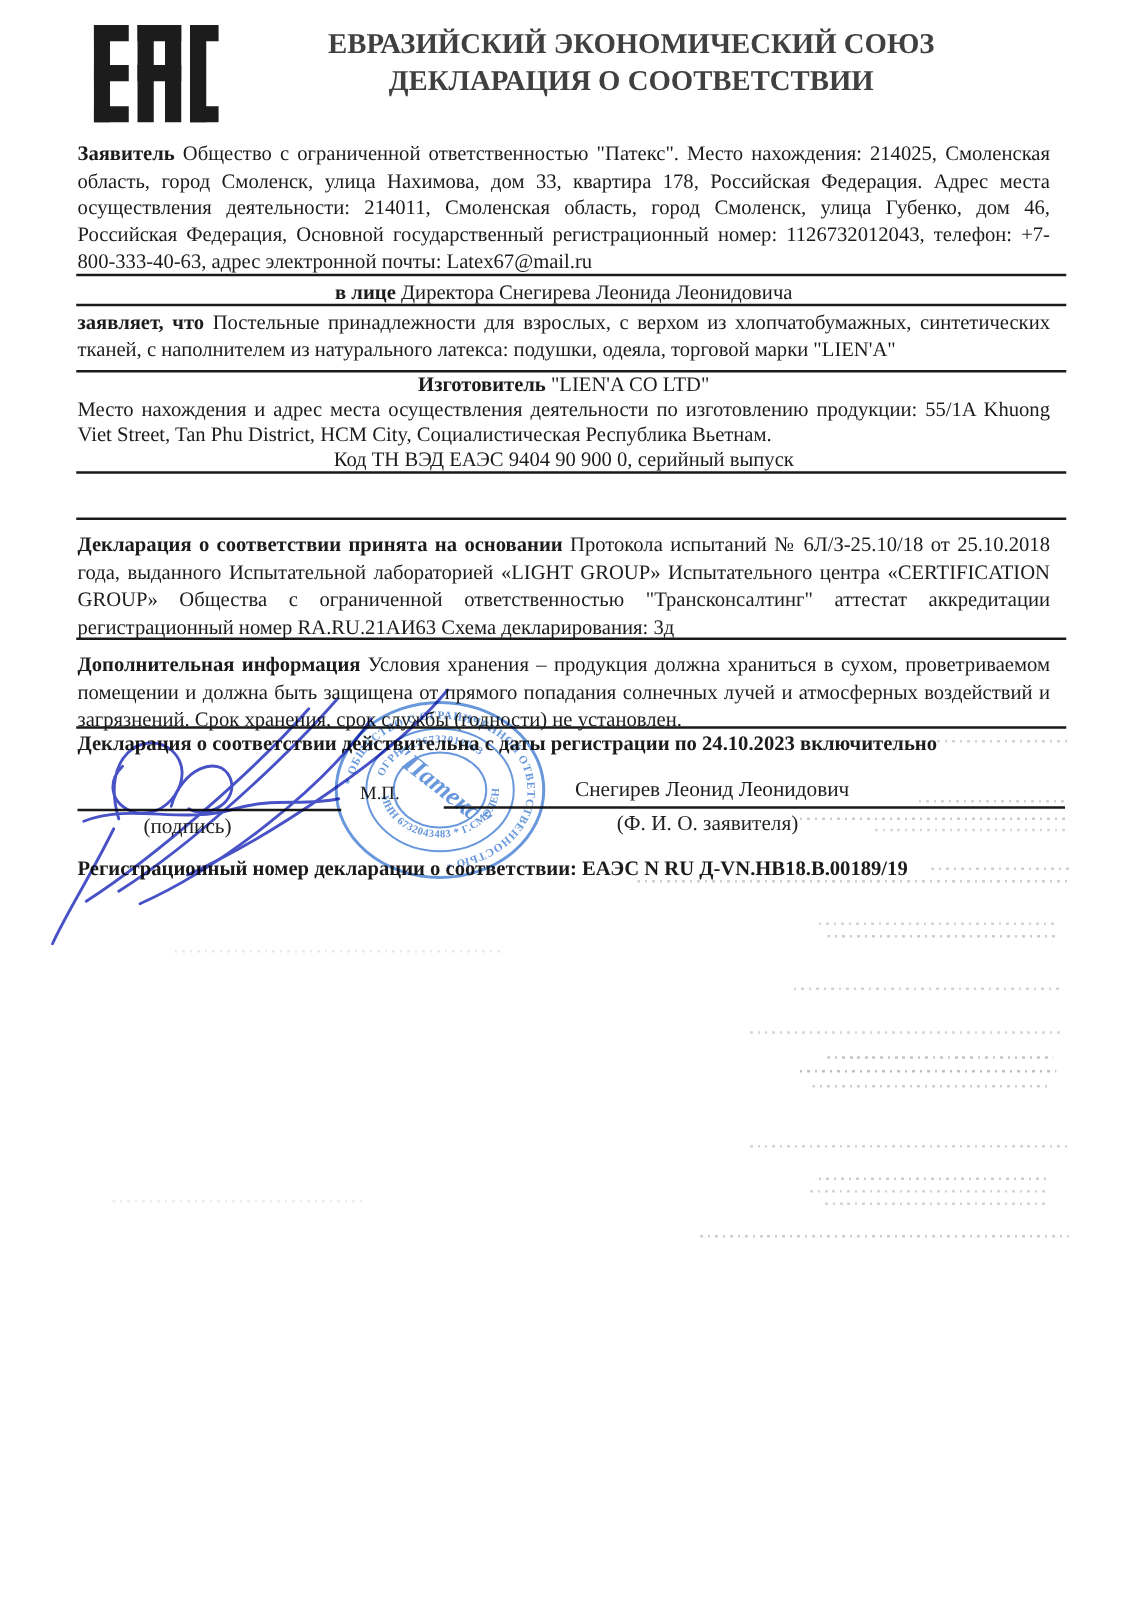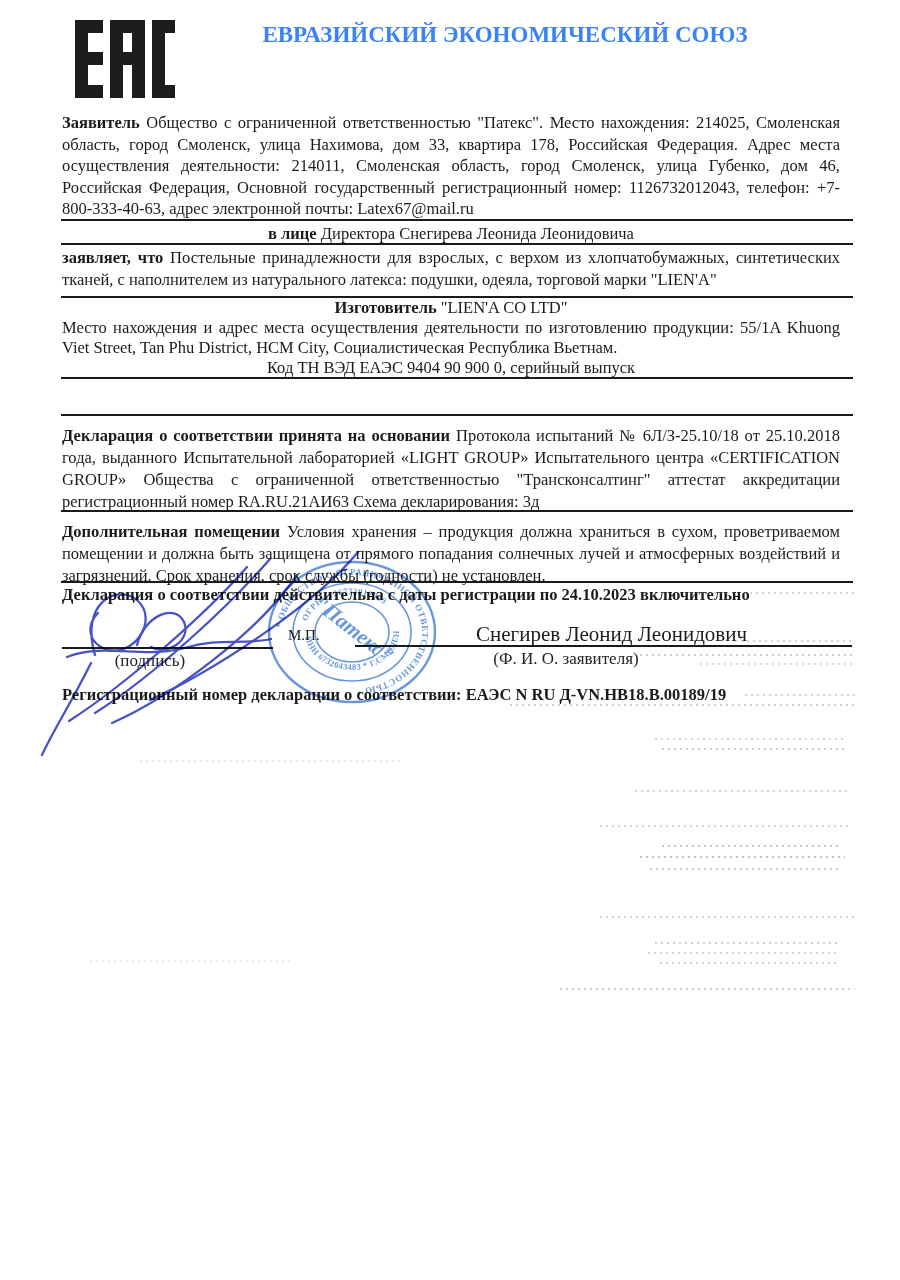--- a/index.html
+++ b/index.html
@@ -14,28 +14,28 @@
   }
   .para b{font-weight:700;}
   .lh19{line-height:19px;} .lh20{line-height:20px;} .lh22{line-height:22px;}
   .single{text-align:center;}
   .boldline{font-weight:700; text-align:left;}
   .rule{
     position:absolute; left:61px; width:792px; height:2px; background:#1a1a1a;
   }
   .header{
     position:absolute; left:170px; top:20px; width:670px; text-align:center;
-    font-weight:700; font-size:23px; line-height:30px; color:#3b82f6;
+    font-weight:700; font-size:23px; line-height:30px; color:#404040;
   }
   .sigline{position:absolute; height:2px; background:#1a1a1a;}
   .caption{
     position:absolute; font-size:17px; color:#222; text-align:center;
   }
   .mp{position:absolute; left:288px; top:627px; font-size:15px;}
-  .name{position:absolute; left:476px; top:622px; font-size:21px;}
+  .name{position:absolute; left:460px; top:622px; font-size:17px;}
   .noise{
     position:absolute; height:2px;
     background:repeating-linear-gradient(90deg,#6a6a6a 0 2px,transparent 2px 6px);
   }
   .stamp{position:absolute; left:265px; top:555px; width:180px; height:155px;
          mix-blend-mode:multiply; opacity:.92;}
   .signature{position:absolute; left:25px; top:545px; width:400px; height:230px;
          mix-blend-mode:multiply;}
   .eac{position:absolute; left:75px; top:20px; width:100px; height:78px;}
 </style>
@@ -55,20 +55,21 @@
       <rect x="35" y="0" width="35" height="13"></rect>
         <rect x="35" y="32" width="35" height="13"></rect>
       <rect x="77" y="0" width="13" height="78"></rect>
         <rect x="77" y="0" width="23" height="13"></rect>
       <rect x="77" y="65" width="23" height="13"></rect>
     </g>
   </svg>
 
   <div class="header">
     <div>ЕВРАЗИЙСКИЙ ЭКОНОМИЧЕСКИЙ СОЮЗ</div>
+    <div>ДЕКЛАРАЦИЯ О СООТВЕТСТВИИ</div>
   </div>
 
   <div class="para" style="top:112px"><b>Заявитель</b><span> Общество с ограниченной ответственностью "Патекс". Место нахождения: 214025, Смоленская область, город Смоленск, улица Нахимова, дом 33, квартира 178, Российская Федерация. Адрес места осуществления деятельности: 214011, Смоленская область, город Смоленск, улица Губенко, дом 46, Российская Федерация, Основной государственный регистрационный номер: 1126732012043, телефон: +7-800-333-40-63, адрес электронной почты: Latex67@mail.ru</span></div>
   <div class="rule" style="top:219px"></div>
 
   <div class="para single" style="top:223px"><b>в лице</b><span> Директора Снегирева Леонида Леонидовича</span></div>
   <div class="rule" style="top:243px"></div>
 
   <div class="para lh22" style="top:247px"><b>заявляет, что</b><span> Постельные принадлежности для взрослых, с верхом из хлопчатобумажных, синтетических тканей, с наполнителем из натурального латекса: подушки, одеяла, торговой марки "LIEN'A"</span></div>
   <div class="rule" style="top:296px"></div>
@@ -76,21 +77,21 @@
   <div class="para single" style="top:297px"><b>Изготовитель</b><span> "LIEN'A CO LTD"</span></div>
   <div class="para lh20" style="top:318px">Место нахождения и адрес места осуществления деятельности по изготовлению продукции: 55/1A Khuong Viet Street, Tan Phu District, HCM City, Социалистическая Республика Вьетнам.</div>
   <div class="para single" style="top:357px">Код ТН ВЭД ЕАЭС 9404 90 900 0, серийный выпуск</div>
   <div class="rule" style="top:377px"></div>
 
   <div class="rule" style="top:414px"></div>
 
   <div class="para lh22" style="top:425px"><b>Декларация о соответствии принята на основании</b><span> Протокола испытаний № 6Л/З-25.10/18 от 25.10.2018 года, выданного Испытательной лабораторией «LIGHT GROUP» Испытательного центра «CERTIFICATION GROUP» Общества с ограниченной ответственностью "Трансконсалтинг" аттестат аккредитации регистрационный номер RA.RU.21АИ63 Схема декларирования: 3д</span></div>
   <div class="rule" style="top:510px"></div>
 
-  <div class="para lh22" style="top:521px"><b>Дополнительная помещении</b><span> Условия хранения – продукция должна храниться в сухом, проветриваемом помещении и должна быть защищена от прямого попадания солнечных лучей и атмосферных воздействий и загрязнений. Срок хранения, срок службы (годности) не установлен.</span></div>
+  <div class="para lh22" style="top:521px"><b>Дополнительная информация</b><span> Условия хранения – продукция должна храниться в сухом, проветриваемом помещении и должна быть защищена от прямого попадания солнечных лучей и атмосферных воздействий и загрязнений. Срок хранения, срок службы (годности) не установлен.</span></div>
   <div class="rule" style="top:581px"></div>
 
   <div class="para boldline" style="top:584px">Декларация о соответствии действительна с даты регистрации по 24.10.2023 включительно</div>
 
   <div class="mp">М.П.</div>
   <div class="sigline" style="left:62px; top:647px; width:211px;"></div>
   <div class="caption" style="left:85px; top:651px; width:130px;">(подпись)</div>
   <div class="sigline" style="left:355px; top:645px; width:497px;"></div>
   <div class="name">Снегирев Леонид Леонидович</div>
   <div class="caption" style="left:446px; top:649px; width:240px;">(Ф. И. О. заявителя)</div>

